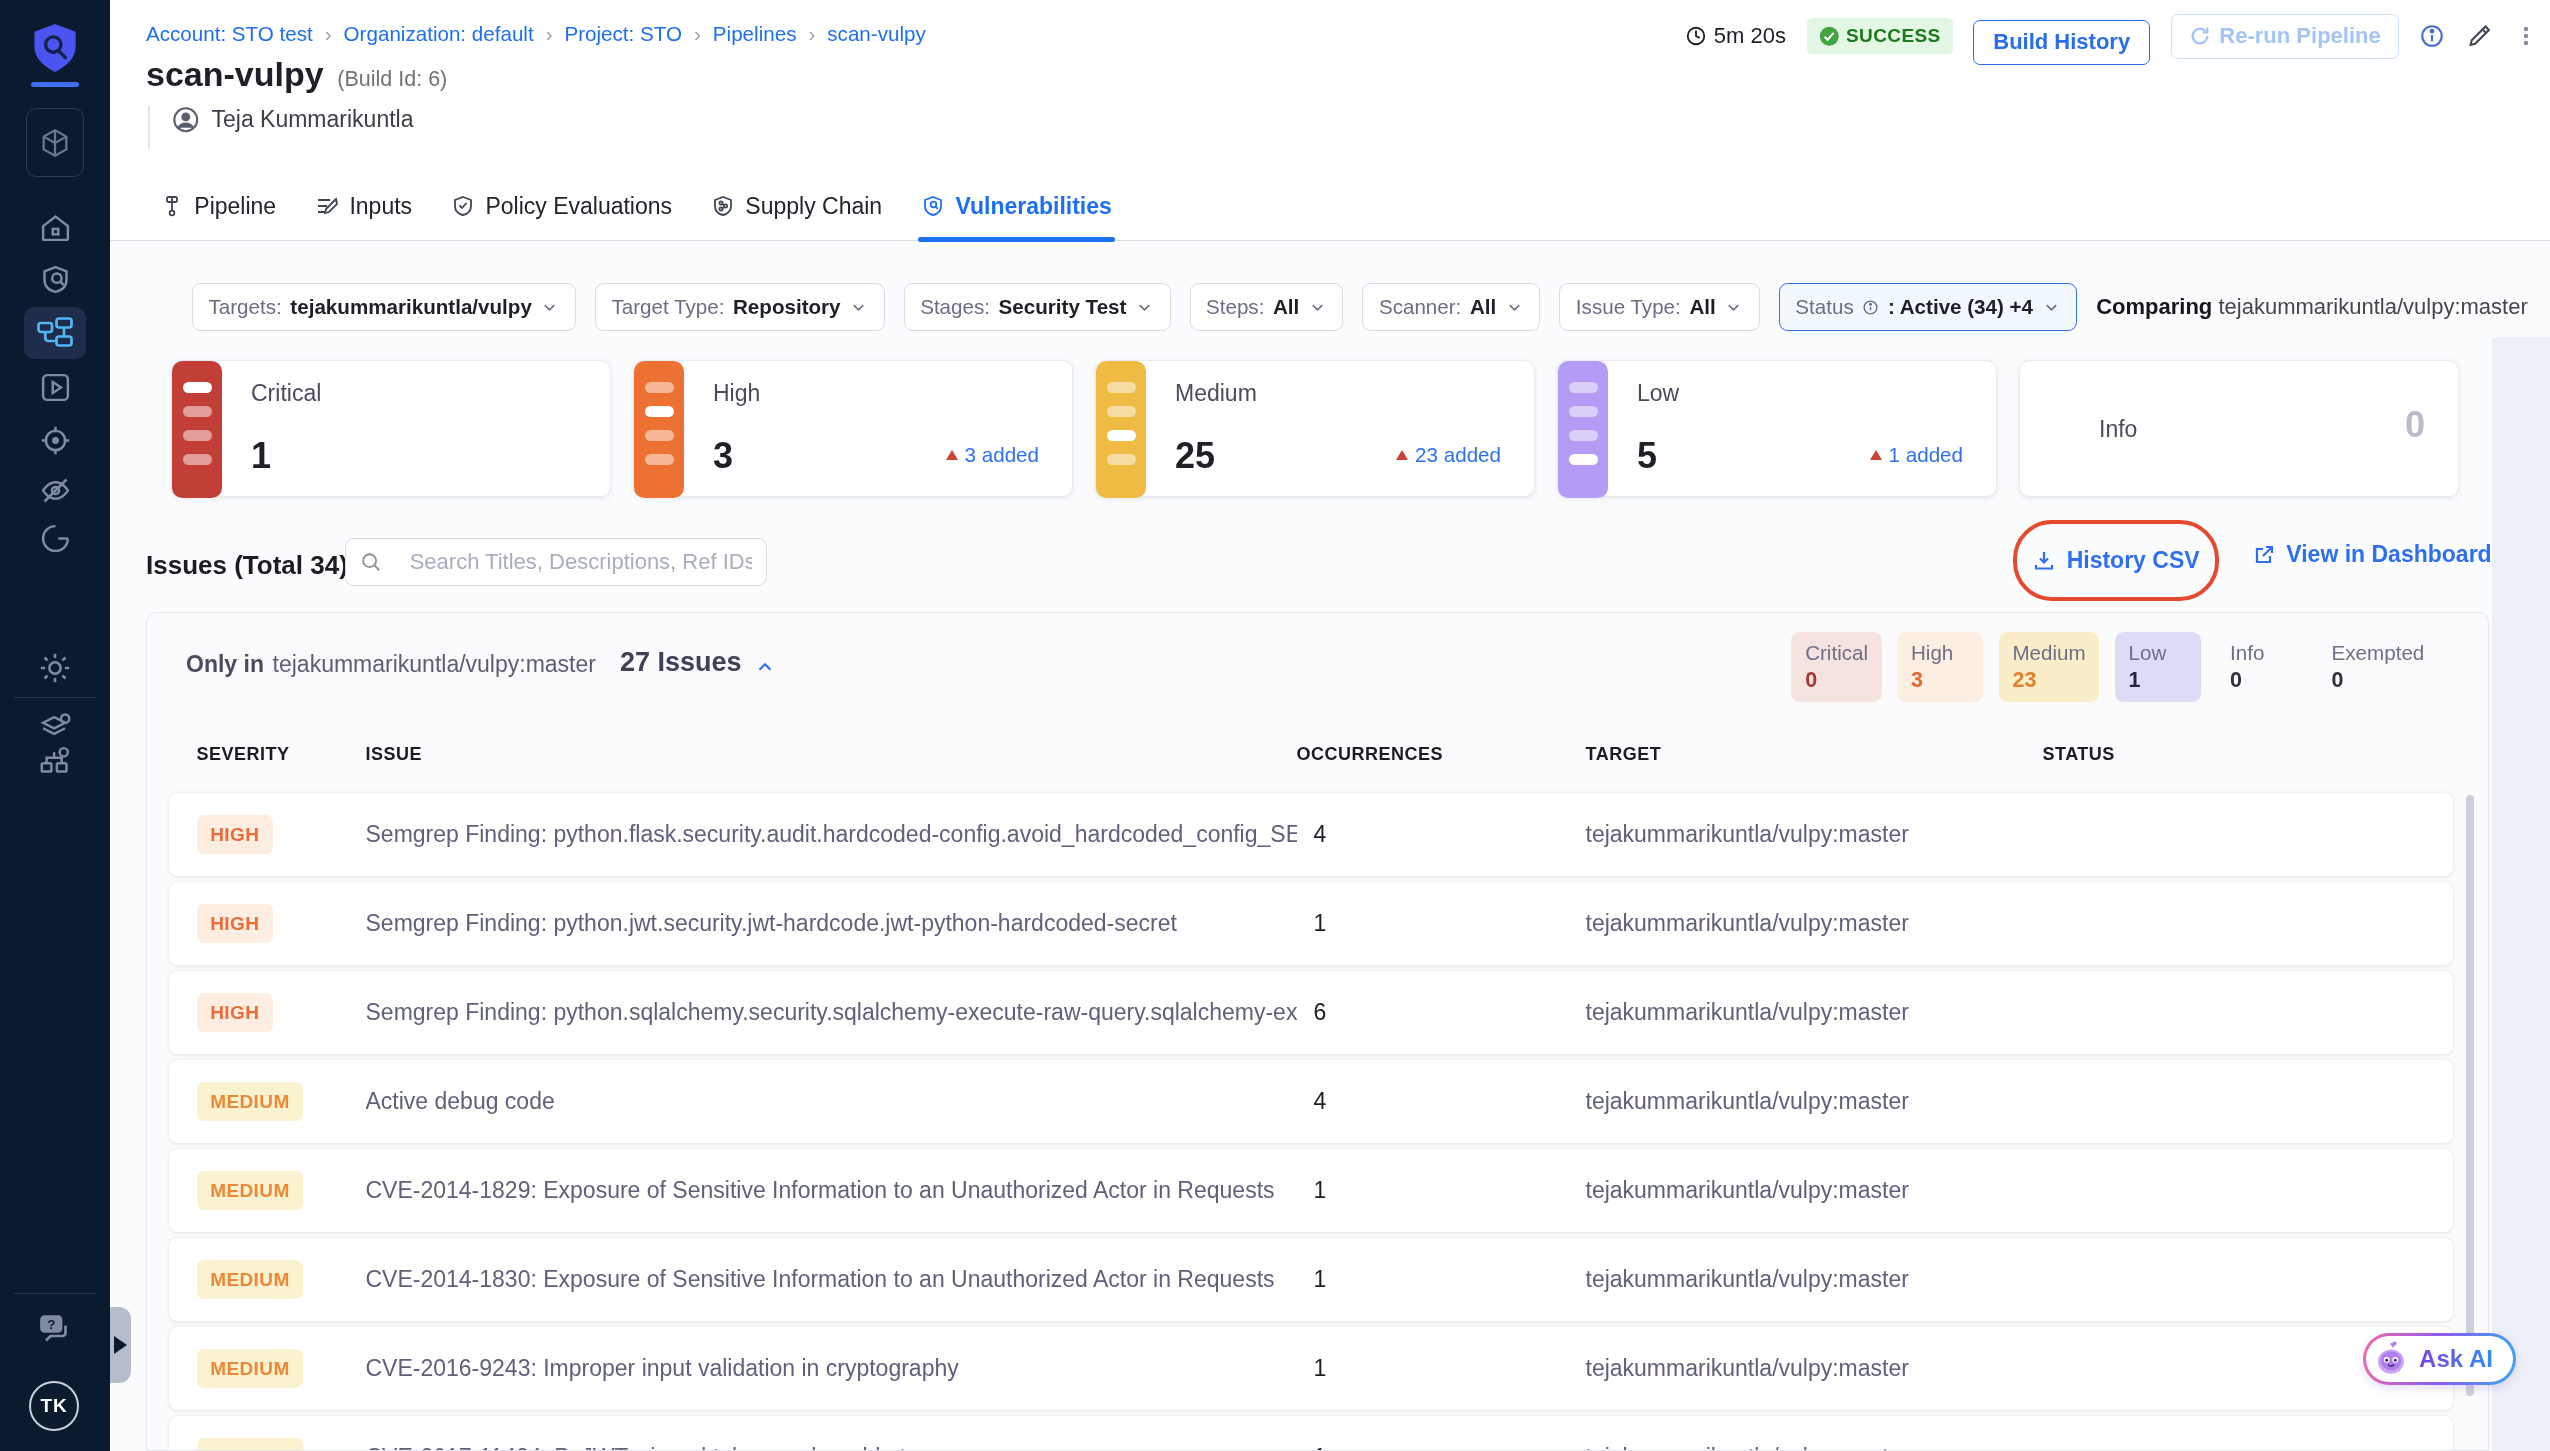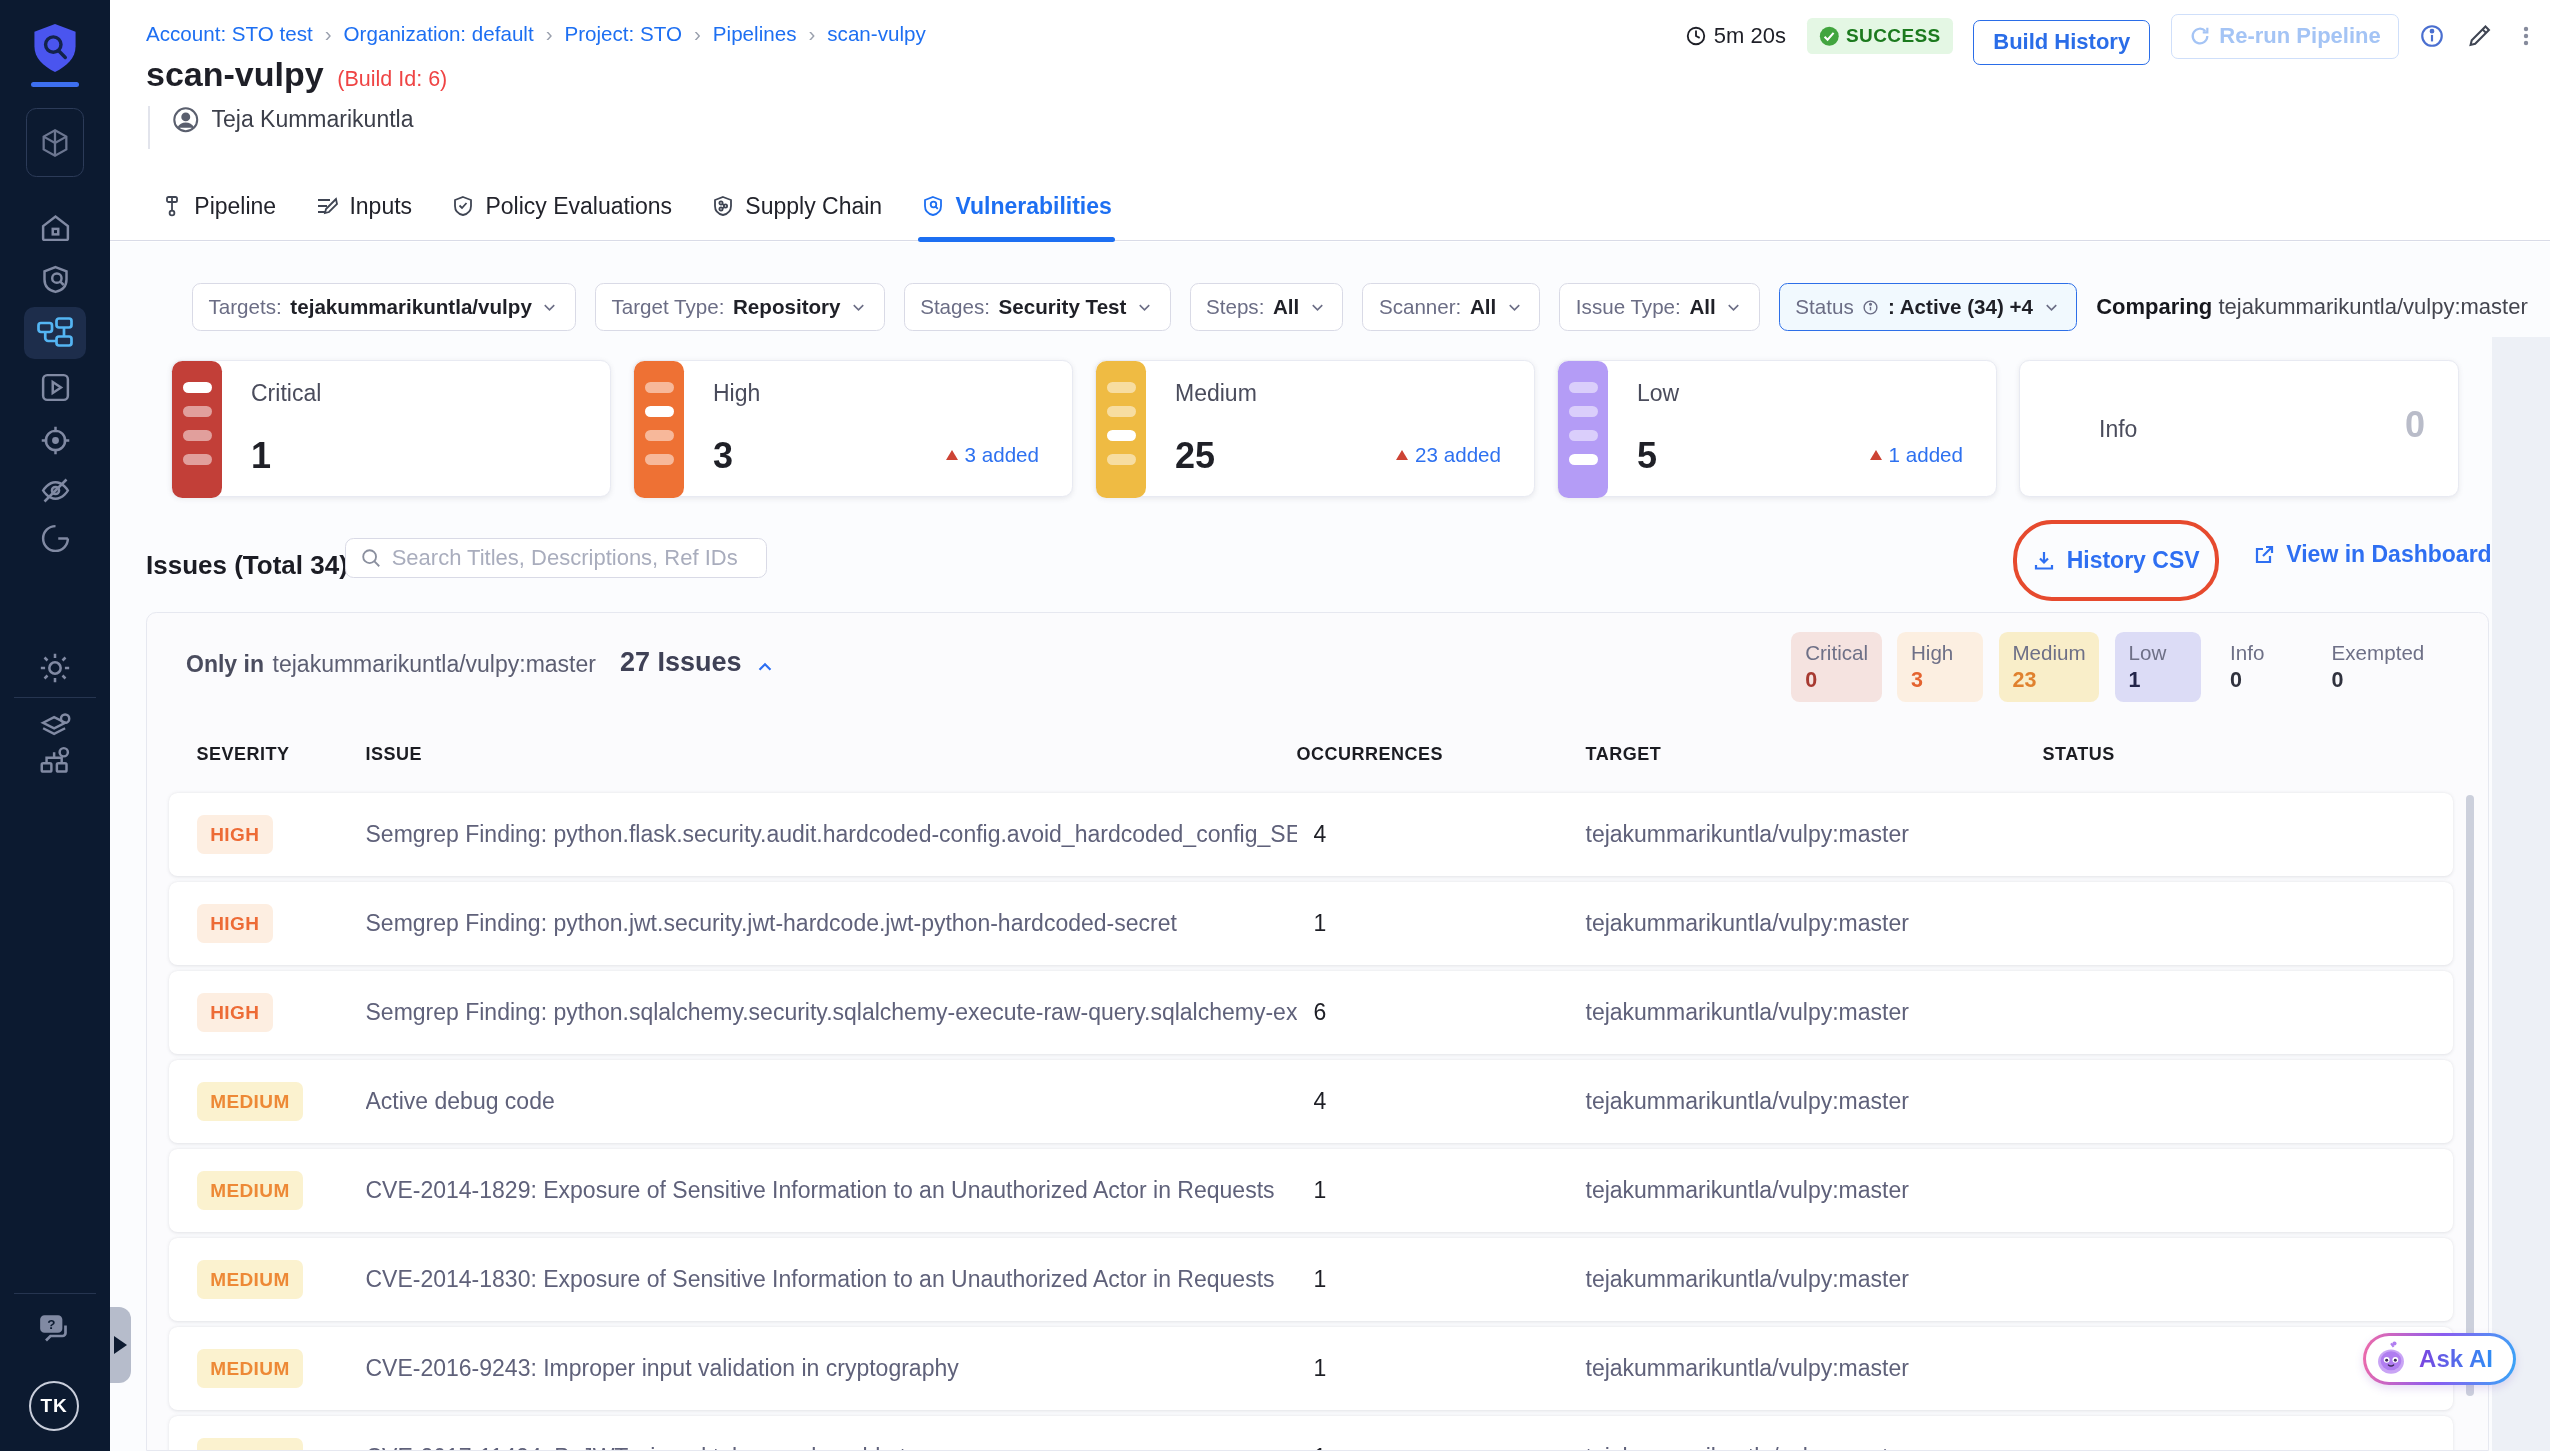--- a/index.html
+++ b/index.html
@@ -27,21 +27,21 @@
 
   .topright { position:absolute; right:12px; top:13.7px; height:45px; display:flex; align-items:center; gap:20.6px; }
   .duration { display:flex; align-items:center; gap:6.9px; font-size:22px; color:#1e1f27; }
   .badge-success { display:flex; align-items:center; gap:6.9px; background:#e4f7e4; color:#1c7a1e; font-weight:bold; font-size:19px; letter-spacing:0.4px; border-radius:5.2px; padding:6.9px 12px; }
   .btn-history { border:1.7px solid #2a6de8; color:#2a6de8; background:#fff; font-weight:bold; font-size:22px; border-radius:6.9px; padding:8.6px 19px; cursor:pointer; font-family:inherit;margin-top:12px; }
   .btn-rerun { border:1.7px solid #cfdffa; color:#a4c4f5; background:#fff; font-weight:bold; font-size:22px; border-radius:6.9px; padding:8.6px 17px; display:flex; align-items:center; gap:8.6px; font-family:inherit; }
   .icon-btn { background:none; border:none; cursor:pointer; display:flex; align-items:center; }
 
   .title-row { position:absolute; left:36px; top:55px; display:flex; align-items:baseline; gap:13.7px; }
   .page-title { font-size:34px; font-weight:bold; color:#1e1f27; }
-  .build-id { font-size:21.5px; color:#ef4444; }
+  .build-id { font-size:21.5px; color:#737373; }
   .author-row { position:absolute; left:38px; top:106px; height:43px; border-left:2.6px solid #e2e4ec; padding-left:22px; display:flex; align-items:flex-start; gap:12px; color:#3c3f4a; font-size:23px; }
 
   .tabbar { position:absolute; left:0; top:172px; width:2440px; height:69px; background:#fff; border-bottom:1.7px solid #d9dbe7; display:flex; align-items:center; gap:39px; padding-left:50px; }
   .tab { position:relative; height:100%; display:flex; align-items:center; gap:10.3px; font-size:23px; color:#22232b; cursor:pointer; }
   .tab svg { stroke:#3f4553; }
   .tab.active { color:#1d6ff2; font-weight:bold; }
   .tab.active svg { stroke:#1d6ff2; }
   .tab.active::after { content:""; position:absolute; left:-3.4px; right:-3.4px; bottom:-1.7px; height:4.3px; border-radius:2.6px; background:#1d6ff2; }
 
   .content-bg { position:absolute; left:0; top:242px; width:2440px; height:1209px; background:#fbfcfe; }
@@ -67,21 +67,21 @@
   .gauge .on { background:#fff; }
   .card .clabel { position:absolute; left:79px; top:19px; font-size:23px; color:#4a4c5c; }
   .card .ccount { position:absolute; left:79px; bottom:19px; font-size:36px; font-weight:bold; color:#1f2027; }
   .card .added { position:absolute; right:33px; bottom:29px; display:flex; align-items:center; gap:6.9px; font-size:20.6px; color:#2e71f0; }
   .tri-up { width:0; height:0; border-left:6.9px solid transparent; border-right:6.9px solid transparent; border-bottom:10.3px solid #cd4334; }
   .card.info .clabel { top:55px; }
   .card.info .ccount0 { position:absolute; right:33px; top:43px; font-size:36px; font-weight:bold; color:#b9bcc9; }
 
   
   .issues-title { position:absolute; left:36px; top:550px; font-size:26px; font-weight:bold; color:#1b1c24; }
-  .searchbox { position:absolute; left:235px; top:538px; width:422px; height:40px; background:#fff; border:1.7px solid #d9dae6; border-radius:8.6px; display:flex; align-items:center; padding:0 13.7px; gap:10px; }
+  .searchbox { position:absolute; left:235px; top:538px; width:422px; height:48px; background:#fff; border:1.7px solid #d9dae6; border-radius:8.6px; display:flex; align-items:center; padding:0 13.7px; gap:28px; }
   .searchbox input { border:none; outline:none; flex:1; font-size:22px; font-family:inherit; color:#1f2027; background:transparent; }
   .searchbox input::placeholder { color:#a9adbd; }
   .annotation { position:absolute; left:1903px; top:520px; width:206px; height:81px; border:4.3px solid #e64a2e; border-radius:39px; display:flex; align-items:center; justify-content:center; }
   .linkbtn { display:flex; align-items:center; gap:10.3px; color:#2e6ff2; font-size:23px; font-weight:bold; background:none; border:none; cursor:pointer; font-family:inherit; }
   .view-dash { position:absolute; left:2142px; top:541px; }
 
   
   .tablecard { position:absolute; left:36px; top:612px; width:2343px; height:839px; background:#fbfbfd; border:0.9px solid #e6e8f0; border-radius:10.3px 10.3px 0 0; overflow:hidden; }
   .group-row { position:absolute; left:39px; top:34px; display:flex; align-items:flex-end; font-size:23px; }
   .group-row .gonly { font-weight:bold; color:#4a4c5e; }

